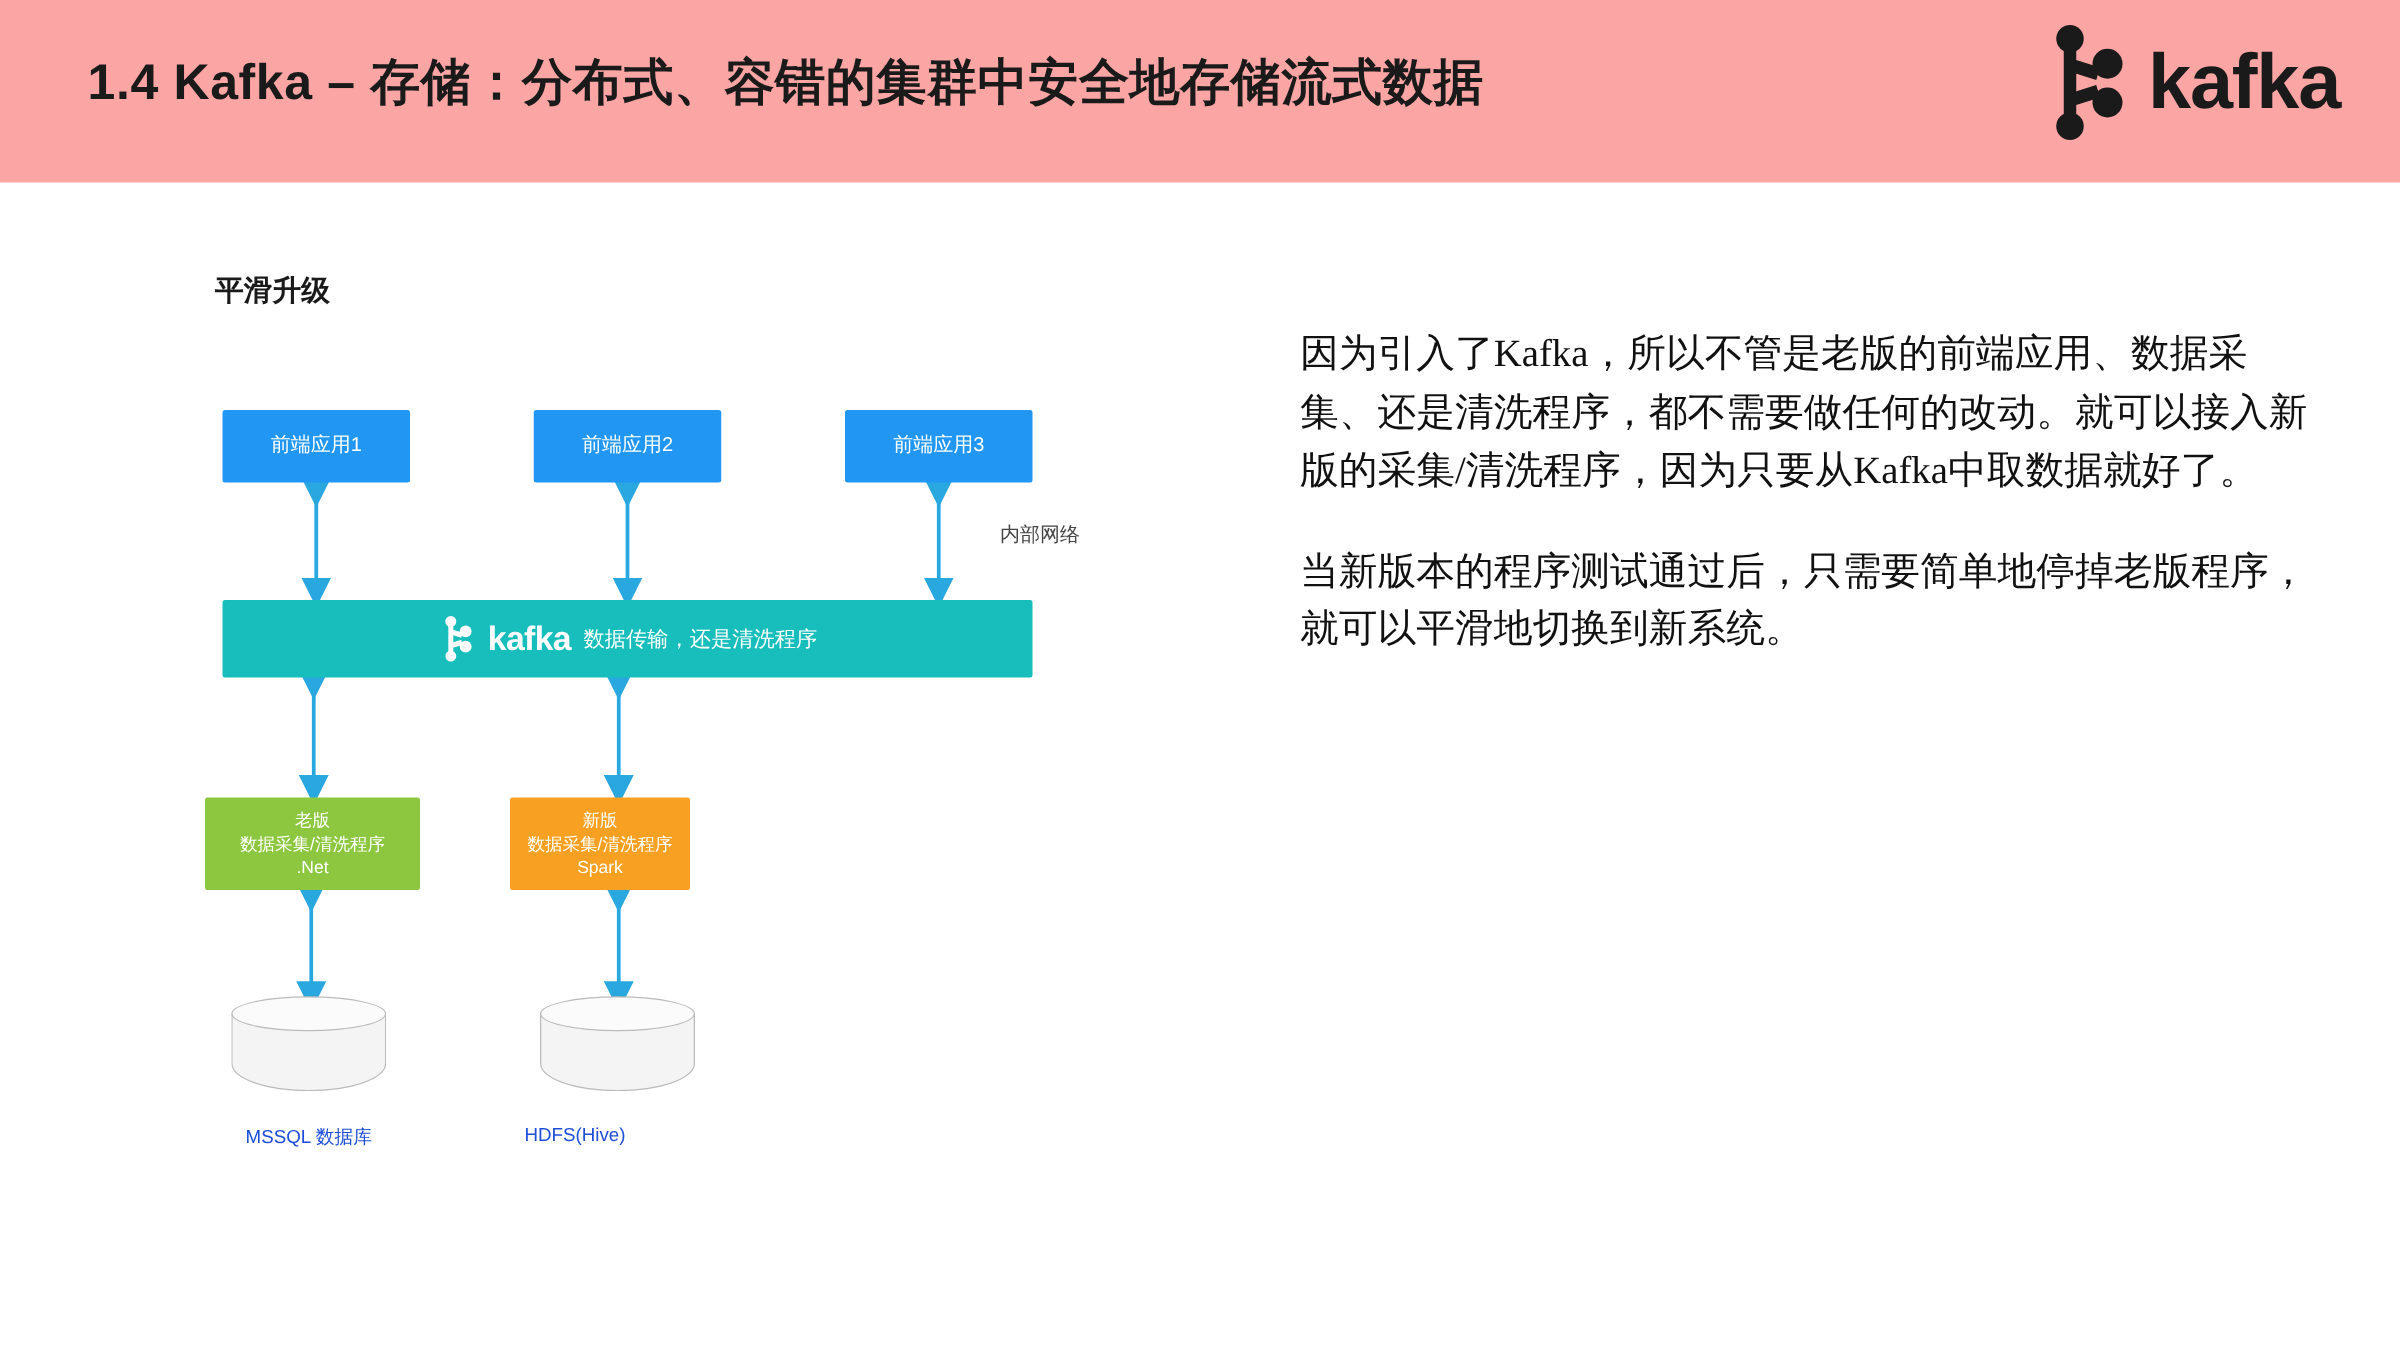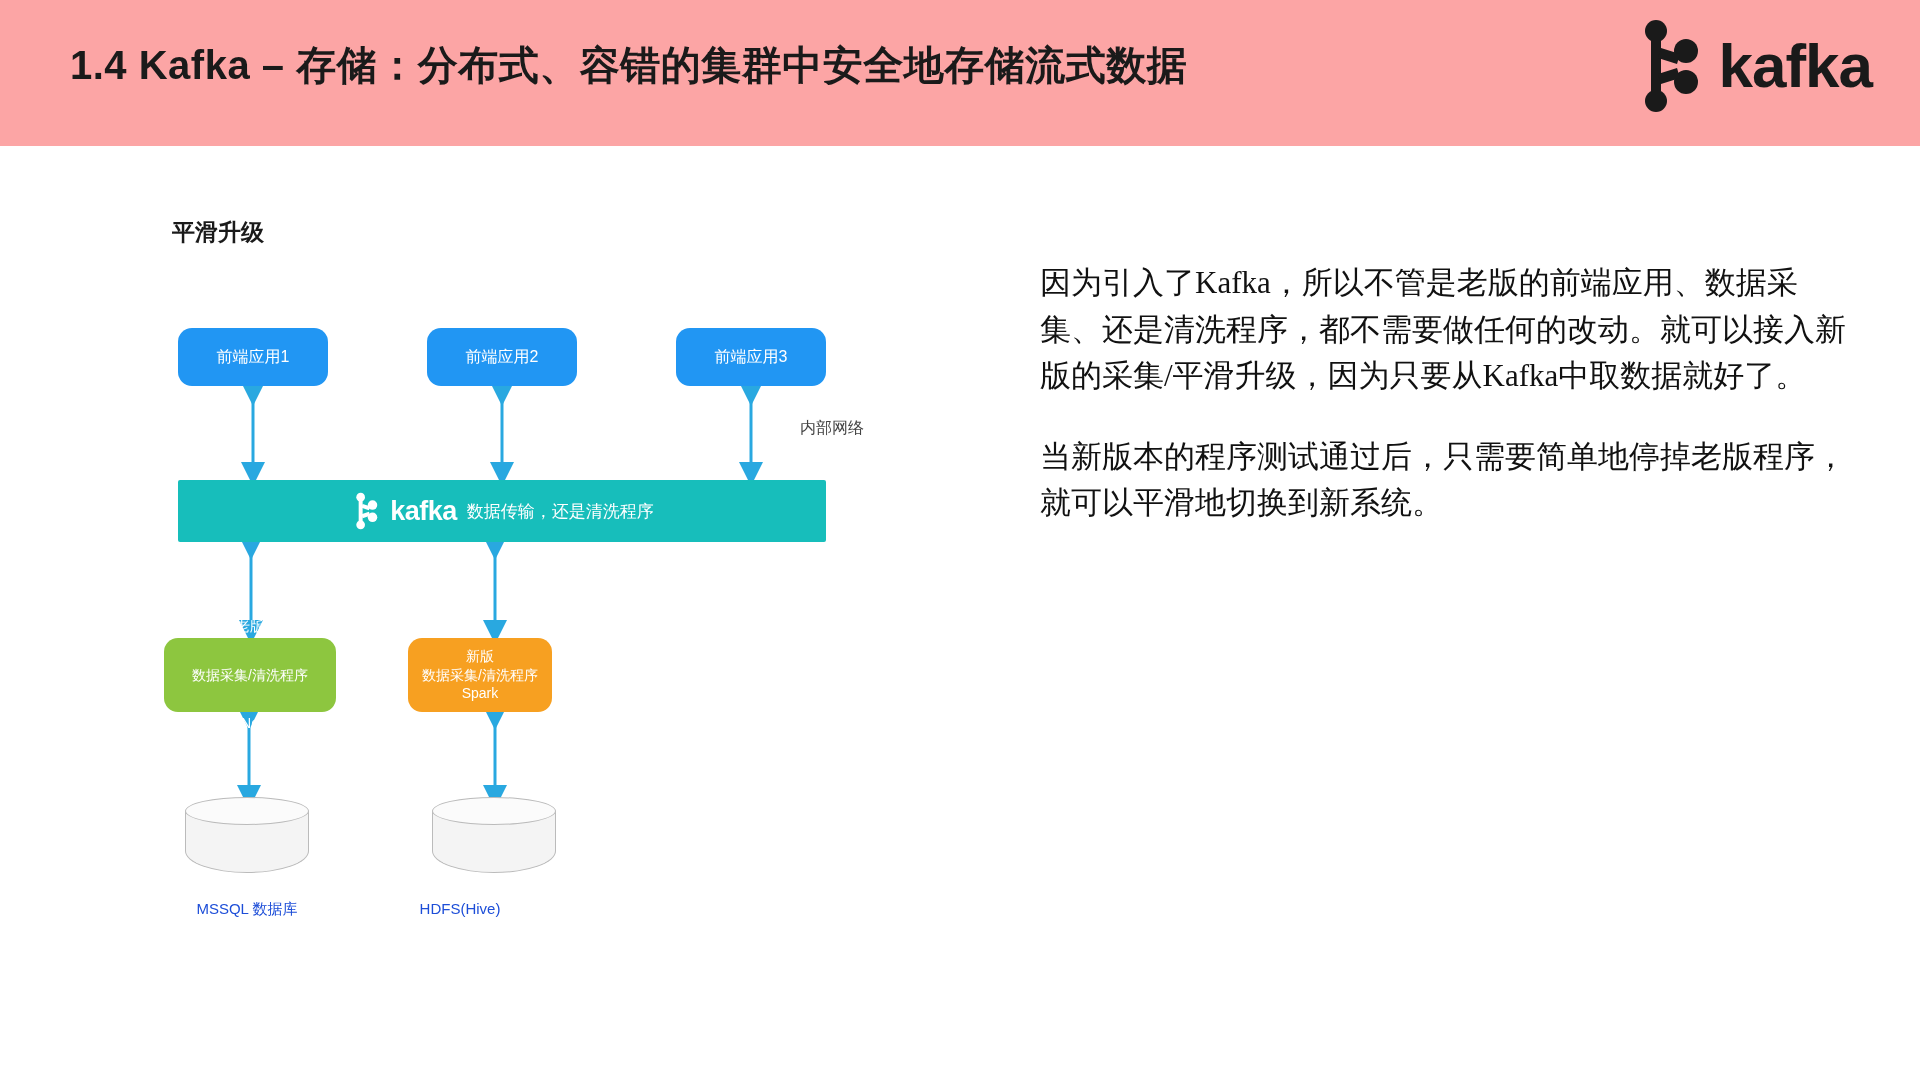--- a/index.html
+++ b/index.html
@@ -69,21 +69,21 @@
     position: absolute;
     box-sizing: border-box;
     display: flex;
     flex-direction: column;
     align-items: center;
     justify-content: center;
     text-align: right;
     color: #ffffff;
     font-size: 15px;
     line-height: 1.35;
-    border-radius: 14px;
+    border-radius: 2px;
   }
   .app-box {
     background: #2196f3;
     width: 150px;
     height: 58px;
     font-size: 16px;
   }
   .app1 { left: 178px; top: 186px; }
   .app2 { left: 427px; top: 186px; }
   .app3 { left: 676px; top: 186px; }
@@ -112,21 +112,20 @@
     color: #ffffff;
   }
 
   .old-box {
     background: #8dc63f;
     width: 172px;
     height: 74px;
     left: 164px;
     top: 496px;
     font-size: 14px;
-    gap: 30px;
   }
   .new-box {
     background: #f7a021;
     width: 144px;
     height: 74px;
     left: 408px;
     top: 496px;
     font-size: 14px;
   }
 
@@ -294,15 +293,15 @@
   <div class="cyl cyl-hdfs">
     <div class="body"></div>
     <div class="top"></div>
   </div>
 
   <div class="db-label db-label-mssql">MSSQL 数据库</div>
   <div class="db-label db-label-hdfs">HDFS(Hive)</div>
 </div>
 
 <div class="text-col">
-  <p>因为引入了Kafka，所以不管是老版的前端应用、数据采集、还是清洗程序，都不需要做任何的改动。就可以接入新版的采集/平滑升级，因为只要从Kafka中取数据就好了。</p>
+  <p>因为引入了Kafka，所以不管是老版的前端应用、数据采集、还是清洗程序，都不需要做任何的改动。就可以接入新版的采集/清洗程序，因为只要从Kafka中取数据就好了。</p>
   <p>当新版本的程序测试通过后，只需要简单地停掉老版程序，就可以平滑地切换到新系统。</p>
 </div>
 
 </body></html>

